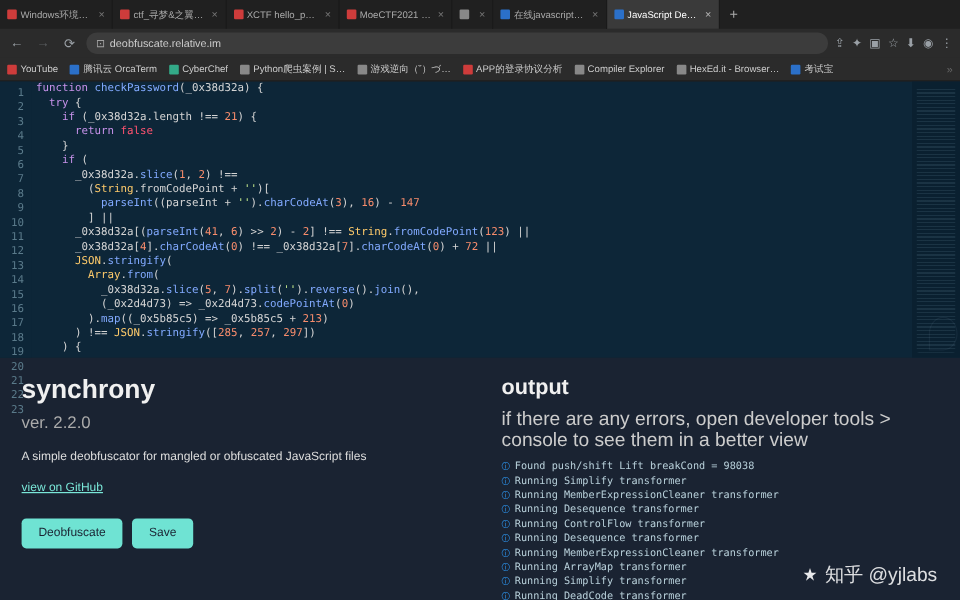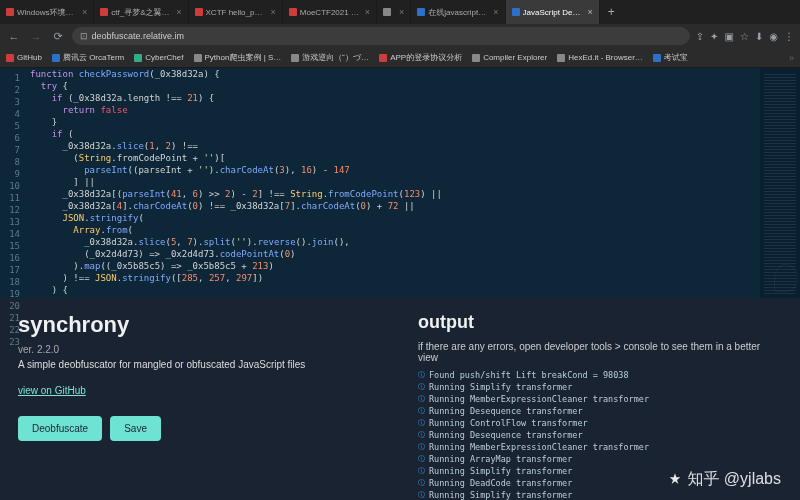--- a/index.html
+++ b/index.html
@@ -25,28 +25,28 @@
 .num { color: #f78c6c; }
 .bool { color: #ff5370; }
 .obj { color: #ffcb6b; }
 .minimap { width: 40px; background: #0a2030; position: relative; }
 .minimap-content { position: absolute; inset: 4px; background-image: repeating-linear-gradient(0deg, rgba(120,160,180,.15) 0 1px, transparent 1px 3px); border-radius: 2px; }
 .minimap-blob { position: absolute; right: 2px; bottom: 6px; width: 24px; height: 28px; border: 1px solid rgba(150,180,200,.2); border-radius: 50% 50% 50% 0; opacity: .4; }
 .bottom { display: flex; padding: 14px 18px 10px; gap: 20px; height: calc(500px - 24px - 24px - 20px - 230px); background: #1a2332; }
 .pane-left { width: 380px; }
 .pane-right { flex: 1; min-width: 0; }
 h1.title { font-size: 22px; font-weight: 700; color: #f0f0f0; margin-bottom: 6px; }
-.ver { font-size: 10px; color: #aaa; margin-bottom: 4px; }
+.ver { font-size: 14px; color: #aaa; margin-bottom: 15px; }
 .desc { font-size: 10px; color: #ddd; margin-bottom: 10px; }
 .gh { font-size: 10px; color: #7ae7d8; text-decoration: underline; }
 .btns { display: flex; gap: 8px; margin-top: 18px; }
 .btn { background: #6fe3d3; color: #1a2332; border: none; padding: 7px 14px; font-size: 10px; border-radius: 4px; cursor: pointer; font-weight: 500; }
 .btn.save { background: #6fe3d3; }
 .out-title { font-size: 18px; font-weight: 700; color: #f0f0f0; margin-bottom: 8px; }
-.out-hint { font-size: 10px; color: #ccc; margin-bottom: 6px; }
+.out-hint { font-size: 16px; color: #ccc; margin-bottom: 6px; }
 .log { font-family: Consolas, monospace; font-size: 8.5px; line-height: 12px; }
 .log-line { display: flex; gap: 4px; align-items: center; }
 .log-icon { color: #2e9fff; font-size: 7px; }
 .log-text { color: #b8d0da; }
 .watermark { position: absolute; right: 19px; bottom: 10px; font-size: 16px; color: rgba(255,255,255,.85); font-weight: 400; display: flex; align-items: center; gap: 4px; pointer-events: none; }
 .watermark svg { width: 16px; height: 16px; }
 .favicon-red { background: #ce3c3b; width: 8px; height: 8px; border-radius: 1px; }
 .favicon-blue { background: #2b70c9; width: 8px; height: 8px; border-radius: 1px; }
 .favicon-gray { background: #888; width: 8px; height: 8px; border-radius: 1px; }
 .favicon-green { background: #3a8; width: 8px; height: 8px; border-radius: 1px; }
@@ -108,21 +108,21 @@
       <span>▣</span>
       <span>☆</span>
       <span>⬇</span>
       <span>◉</span>
       <span>⋮</span>
     </div>
   </div>
   <div class="bookmarks">
       <div class="bm">
         <span class="favicon-red"></span>
-        <span>GitHub</span>
+        <span>YouTube</span>
       </div>
       <div class="bm">
         <span class="favicon-blue"></span>
         <span>腾讯云 OrcaTerm</span>
       </div>
       <div class="bm">
         <span class="favicon-green"></span>
         <span>CyberChef</span>
       </div>
       <div class="bm">

